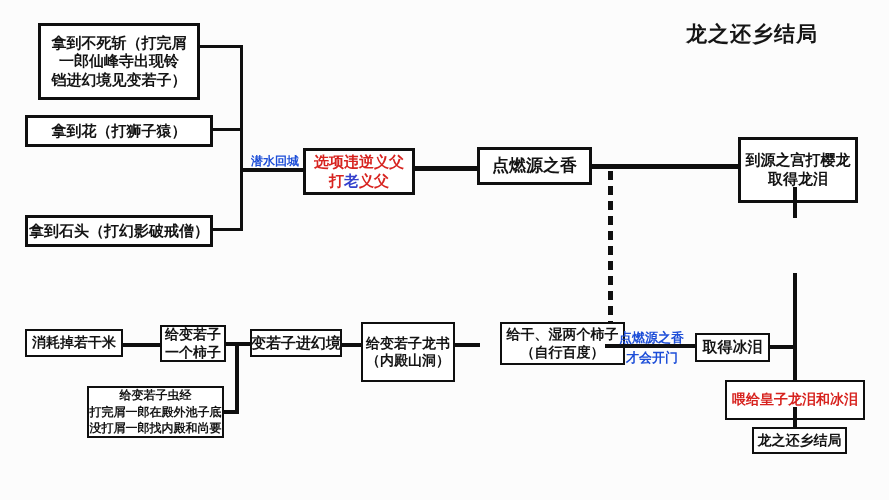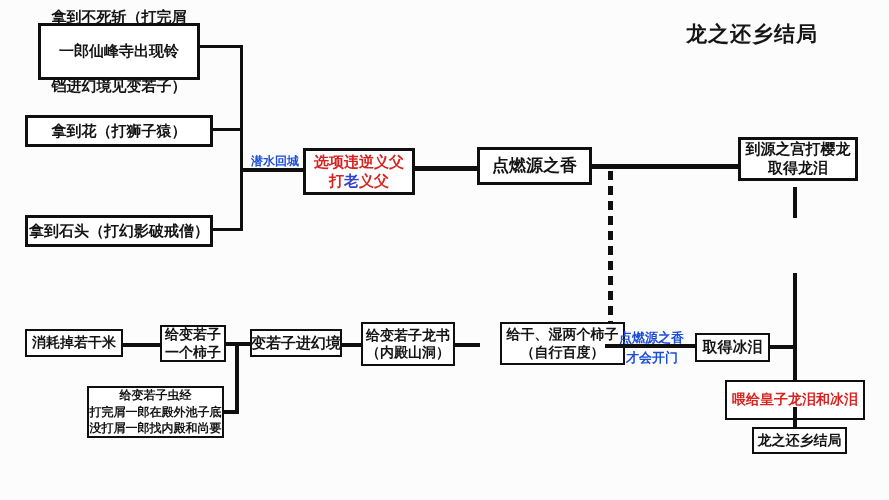--- a/index.html
+++ b/index.html
@@ -24,21 +24,21 @@
 
   .lbl{position:absolute;font-weight:bold;color:#1d4ed8;white-space:nowrap;text-align:right;}
 </style>
 </head>
 <body>
 
 <div class="stage">
 
   <div class="title" style="left:686px;top:20px;">龙之还乡结局</div>
 
-  <div class="node thick" style="left:38px;top:23px;width:162px;height:57px;font-size:15px;gap:16px;">
+  <div class="node thick" style="left:38px;top:23px;width:162px;height:77px;font-size:15px;">
     <span class="row">拿到不死斩（打完屑</span>
     <span class="row">一郎仙峰寺出现铃</span>
     <span class="row">铛进幻境见变若子）</span>
   </div>
 
   <div class="node thick" style="left:25px;top:115px;width:188px;height:32px;font-size:15px;">
     <span class="row">拿到花（打狮子猿）</span>
   </div>
 
   <div class="node thick" style="left:25px;top:215px;width:188px;height:32px;font-size:15px;">
@@ -61,21 +61,21 @@
   <div class="hline" style="left:415px;top:166px;width:62px;height:5px;"></div>
 
   <div class="node thick" style="left:477px;top:147px;width:115px;height:38px;font-size:17px;">
     <span class="row">点燃源之香</span>
   </div>
 
   <div class="hline" style="left:592px;top:164px;width:146px;height:5px;"></div>
 
   <div class="vdash" style="left:608px;top:171px;width:5px;height:159px;"></div>
 
-  <div class="node thick" style="left:738px;top:137px;width:120px;height:44px;font-size:15px;">
+  <div class="node thick" style="left:738px;top:137px;width:120px;height:66px;font-size:15px;">
     <span class="row">到源之宫打樱龙</span>
     <span class="row">取得龙泪</span>
   </div>
 
   <div class="vline" style="left:793px;top:187px;width:4px;height:31px;"></div>
 
 
   <div class="vline" style="left:793px;top:273px;width:4px;height:108px;"></div>
 
   <div class="node" style="left:25px;top:329px;width:98px;height:28px;font-size:14px;">
@@ -98,21 +98,21 @@
     <span class="row">打完屑一郎在殿外池子底</span>
     <span class="row">没打屑一郎找内殿和尚要</span>
   </div>
 
   <div class="node" style="left:250px;top:329px;width:92px;height:28px;font-size:15px;">
     <span class="row">变若子进幻境</span>
   </div>
 
   <div class="hline" style="left:342px;top:343px;width:20px;height:4px;"></div>
 
-  <div class="node" style="left:361px;top:322px;width:94px;height:44px;font-size:14px;">
+  <div class="node" style="left:361px;top:322px;width:94px;height:60px;font-size:14px;">
     <span class="row">给变若子龙书</span>
     <span class="row">（内殿山洞）</span>
   </div>
 
   <div class="hline" style="left:455px;top:343px;width:25px;height:4px;"></div>
 
   <div class="node" style="left:500px;top:322px;width:125px;height:43px;font-size:14px;">
     <span class="row">给干、湿两个柿子</span>
     <span class="row">（自行百度）</span>
   </div>

